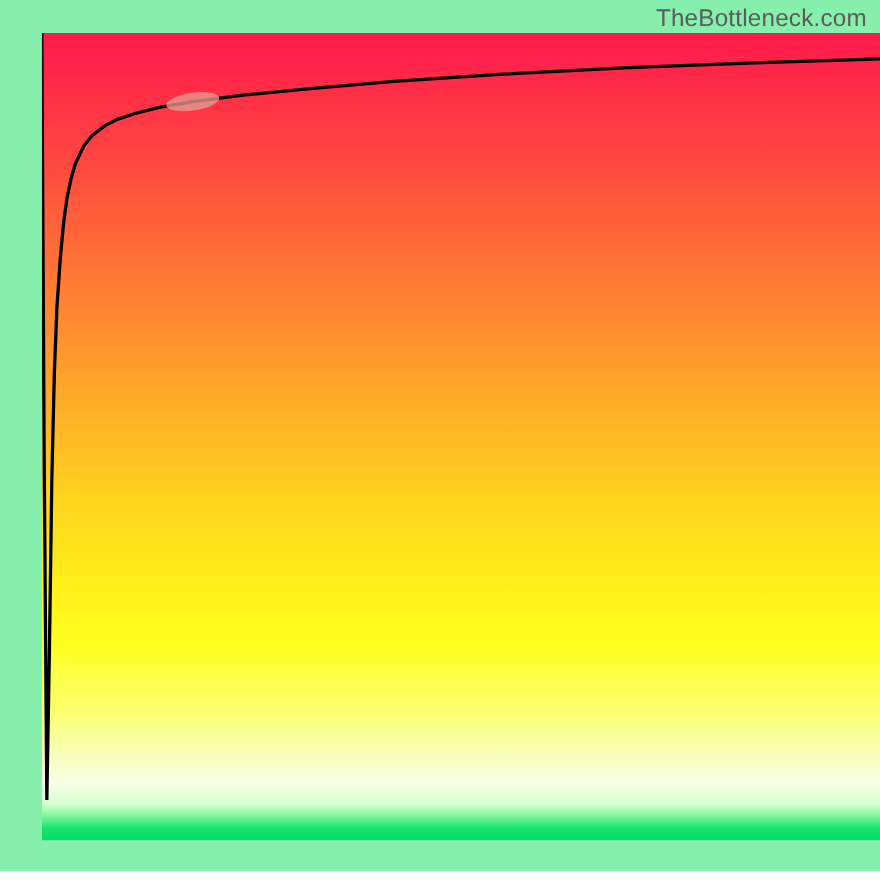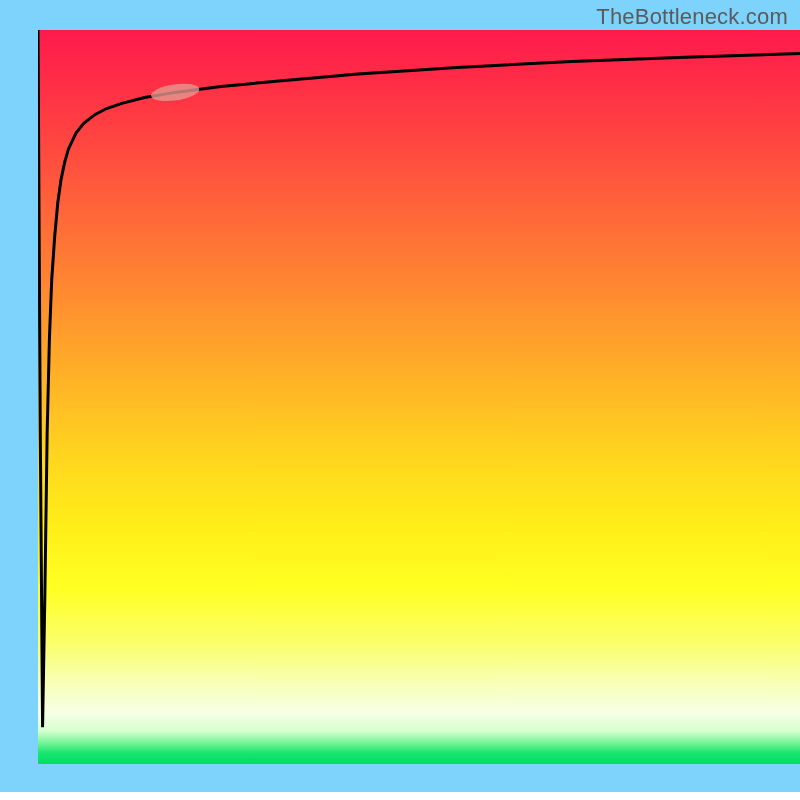--- a/index.html
+++ b/index.html
@@ -1,21 +1,21 @@
 <!DOCTYPE html>
 <html><head>
 <meta charset="utf-8">
 <style>
   * { margin: 0; padding: 0; box-sizing: border-box; }
   html, body { width: 800px; height: 800px; overflow: hidden; background: #fff; }
   .canvas {
     position: relative;
     width: 800px;
     height: 792px;
-    background: #7dd3fc;
+    background: #86efac;
   }
   .attribution {
     position: absolute;
     top: 4px;
     right: 12px;
     font-family: Arial, Helvetica, sans-serif;
     font-size: 22px;
     color: #5b5b5b;
     font-weight: 500;
     letter-spacing: 0.2px;

